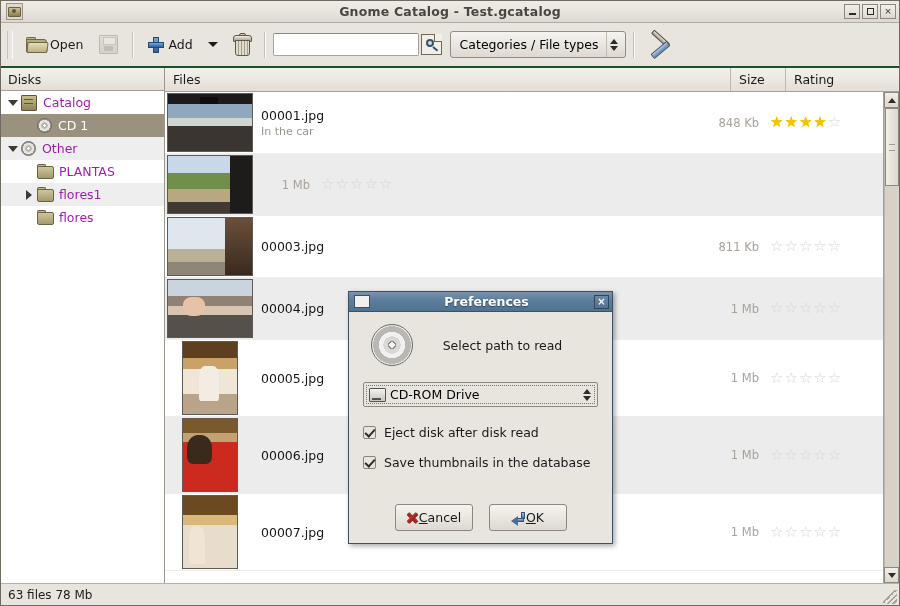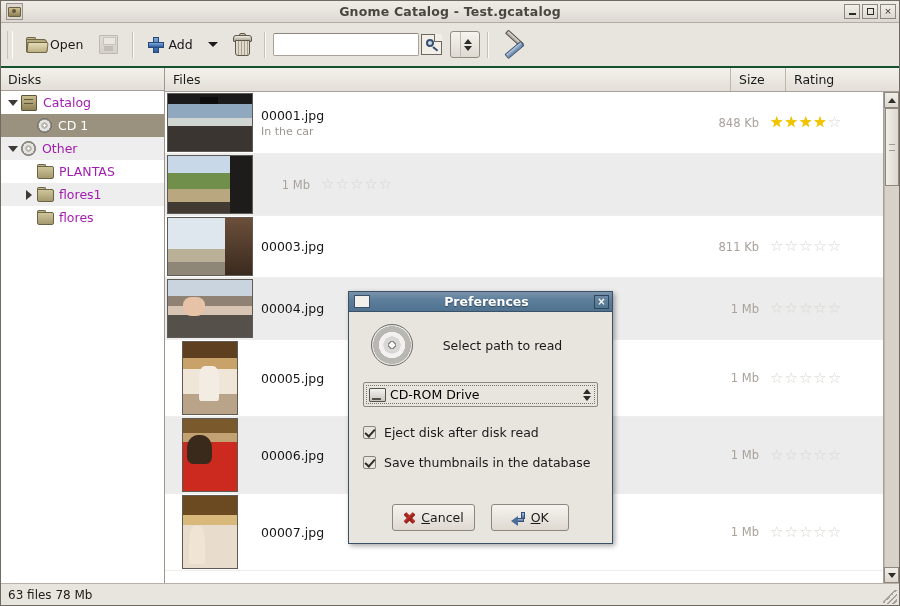--- a/index.html
+++ b/index.html
@@ -648,21 +648,20 @@
     display: flex;
     justify-content: center;
     gap: 16px;
     padding-bottom: 2px;
   }
   .dlg-btn {
     min-width: 78px;
     height: 27px;
     box-sizing: border-box;
     display: flex; align-items: center; justify-content: center;
-    gap: 5px;
     background: linear-gradient(to bottom,#f6f4f0,#ded8d0);
     border: 1px solid #8e877e;
     border-radius: 3px;
     font-size: 12.5px;
     color: #1a1a1a;
     padding: 0 10px;
     cursor: default;
   }
   .dlg-btn u { text-decoration: underline; }
   .ic-x {
@@ -785,20 +784,21 @@
 
     <input class="search-entry" type="text" value="" style="">
 
     <div class="ic-find">
       <span class="pg"></span>
         <span class="mag"></span>
         <span class="hdl"></span>
     </div>
 
     <div class="combo" style="margin-left:6px;">
+      <span class="lbl">Categories / File types</span>
       <span class="arrows">
         <span class="ar-up"></span>
           <span class="ar-dn"></span>
       </span>
     </div>
 
     <div class="tb-sep"></div>
 
     <div class="tb-btn">
       <span class="ic-tools">

